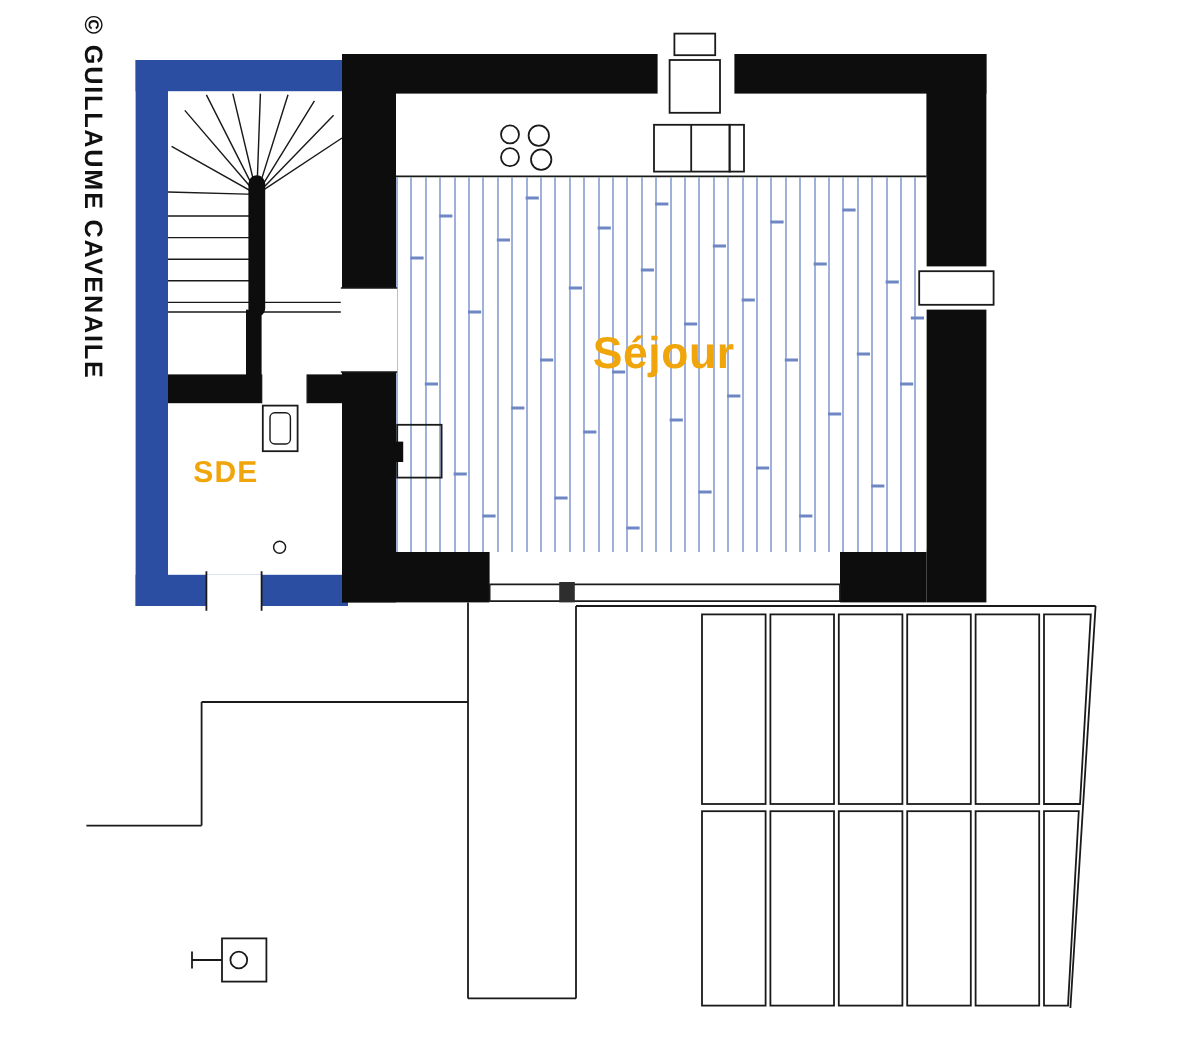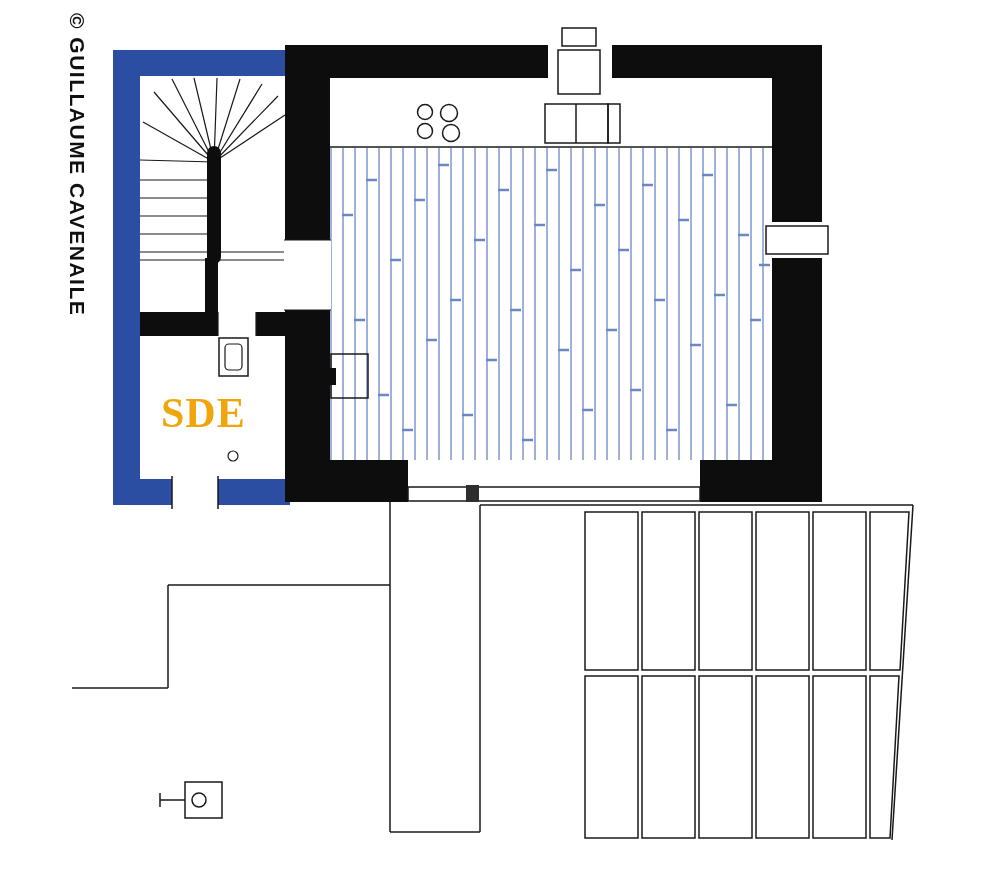--- a/index.html
+++ b/index.html
@@ -18,21 +18,21 @@
   svg.overlay{position:absolute;left:0;top:0;}
   .ln{stroke:var(--line,#1a1a1a);stroke-width:1.5;fill:none;}
   .ln-thin{stroke:var(--line,#1a1a1a);stroke-width:1.2;fill:none;}
   .whitefill{fill:#ffffff;stroke:none;}
   .whiteln{fill:#ffffff;stroke:var(--line,#1a1a1a);stroke-width:1.5;}
   .blackfill{fill:var(--wall_black,#0d0d0d);stroke:none;}
   .darkfill{fill:#2e2e2e;stroke:none;}
   .joint{stroke:var(--floor_joint,#6e87c4);stroke-width:2.5;fill:none;}
   .label{position:absolute;color:var(--label_orange,#f0a50a);font-weight:700;line-height:1;}
   .label-sejour{left:494px;top:276px;font-size:37px;letter-spacing:.5px;}
-  .label-sde{left:161px;top:392px;font-size:42px;letter-spacing:1px;font-family:Liberation Serif, serif;}
+  .label-sde{left:161px;top:382px;font-size:25px;letter-spacing:1px;}
   .credit{
     position:absolute;left:89px;top:13px;transform:rotate(90deg);
     transform-origin:0 0;font-size:21px;font-weight:700;letter-spacing:1.5px;
     color:#101010;white-space:nowrap;
   }
 </style>
 </head>
 <body>
 
 <div class="stage">
@@ -142,16 +142,17 @@
       <polygon class="ln" points="870,512 909,512 900,670 870,670"></polygon>
       <rect class="ln" x="585" y="676" width="53" height="162"></rect>
       <rect class="ln" x="642" y="676" width="53" height="162"></rect>
       <rect class="ln" x="699" y="676" width="53" height="162"></rect>
       <rect class="ln" x="756" y="676" width="53" height="162"></rect>
       <rect class="ln" x="813" y="676" width="53" height="162"></rect>
       <polygon class="ln" points="870,676 899,676 890,838 870,838"></polygon>
     </g>
   </svg>
 
+  <div class="label label-sejour">Séjour</div>
   <div class="label label-sde">SDE</div>
   <div class="credit">© GUILLAUME CAVENAILE</div>
 
 </div>
 
 </body></html>

